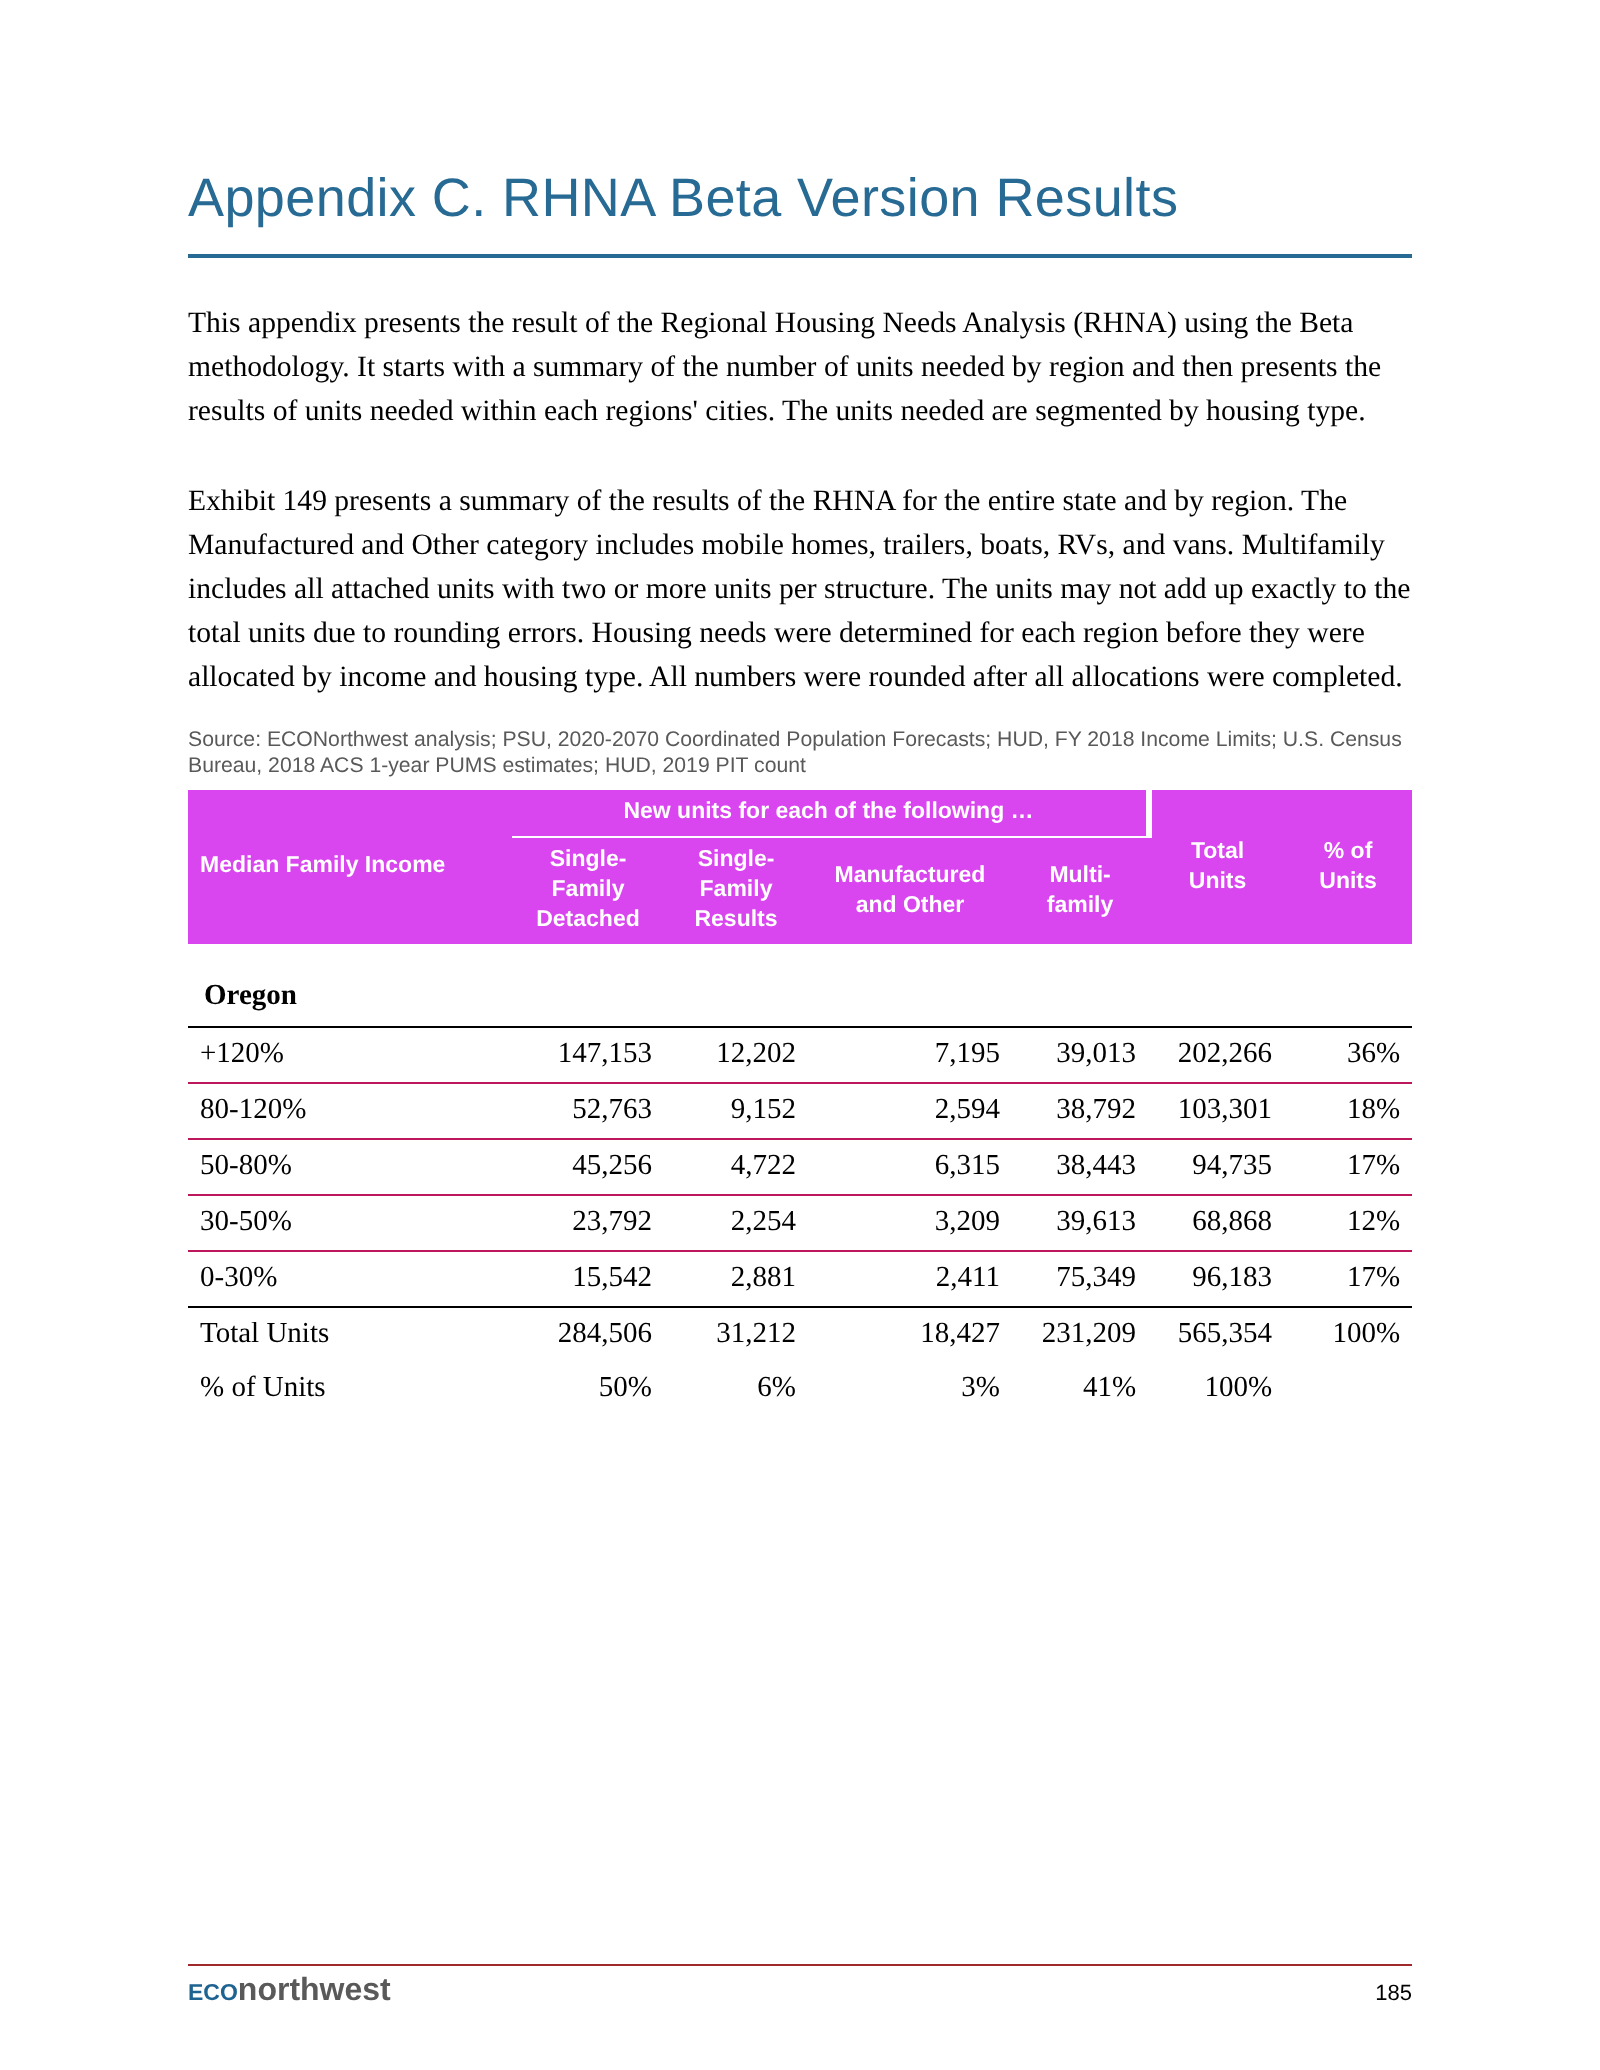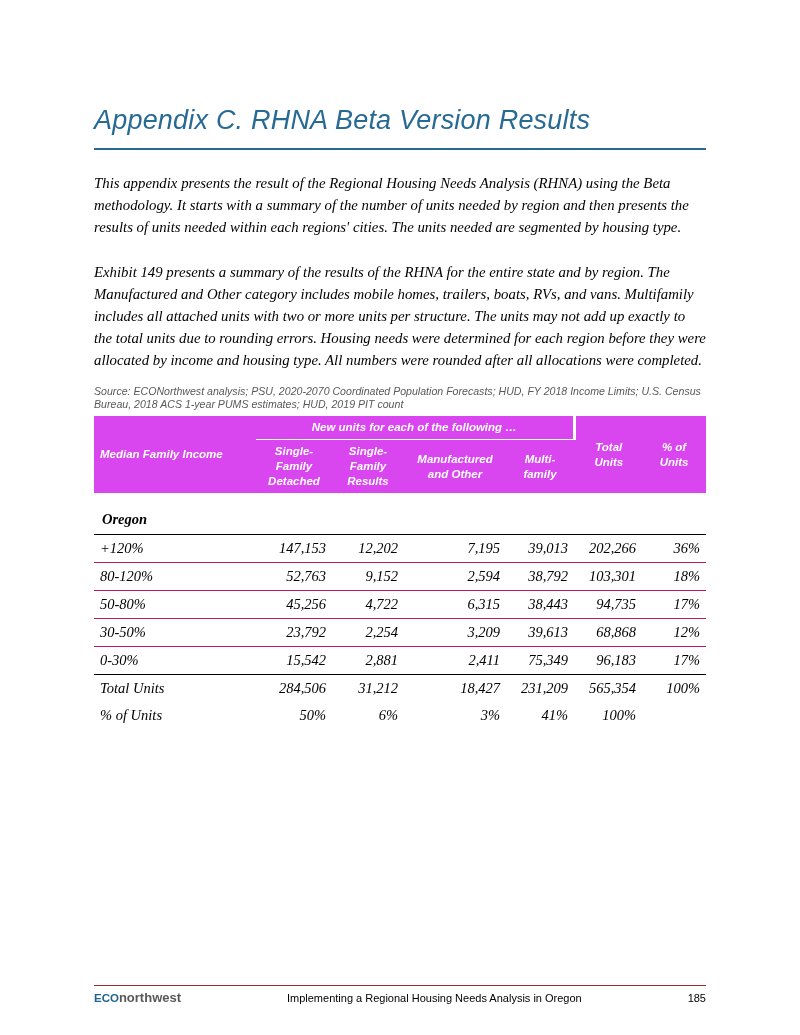--- a/index.html
+++ b/index.html
@@ -1,20 +1,20 @@
 <!DOCTYPE html>
 <html><head>
 <meta charset="utf-8">
 <style>
   html,body{margin:0;padding:0;}
   body{
     width:800px;height:1035px;background:#ffffff;position:relative;
     font-family:"Liberation Serif",serif;color:#000;overflow:hidden;
   }
-  .page{padding:105px 94px 0 94px;font-style:italic;}
+  .page{padding:84px 94px 0 94px;}
 
   h1.title{
     font-family:"Liberation Sans",sans-serif;
     color:#276A94;font-size:27px;font-weight:400;
     margin:0 0 0 0;padding-bottom:12px;border-bottom:2px solid #276A94;
     letter-spacing:.2px;
   }
   p.body-text{
     font-size:14.8px;line-height:1.5;margin:22px 0 0 0;color:#000;
   }
@@ -57,21 +57,21 @@
   .last-data td{border-bottom:1px solid #000;}
   .total-row td,.percent-row td{border-bottom:none;}
 
   .footer{
     position:absolute;left:94px;right:94px;bottom:30px;
     border-top:1.5px solid #9E2A2B;padding-top:4px;
     display:flex;justify-content:space-between;align-items:baseline;
     font-family:"Liberation Sans",sans-serif;font-size:11px;
   }
   .footer .eco{color:#1F6390;font-weight:bold;font-size:11.5px;}
-  .footer .nw{color:#595959;font-weight:bold;font-size:13px;}
+  .footer .nw{color:#595959;font-weight:bold;font-size:16px;}
   .footer-center{color:#000;}
   .footer-page{color:#000;}
 </style>
 </head>
 <body>
 
 <div class="page">
   <h1 class="title">Appendix C. RHNA Beta Version Results</h1>
 
   <p class="body-text">This appendix presents the result of the Regional Housing Needs Analysis (RHNA) using the Beta methodology. It starts with a summary of the number of units needed by region and then presents the results of units needed within each regions' cities. The units needed are segmented by housing type.</p>
@@ -171,15 +171,14 @@
           <td class="num">41%</td>
           <td class="num">100%</td>
           <td class="num"></td>
         </tr>
       </tbody>
   </table>
 </div>
 
 <div class="footer">
   <div class="footer-logo"><span class="eco">ECO</span><span class="nw">northwest</span></div>
-  <div class="footer-center">Implementing a Regional Housing Needs Analysis in Oregon</div>
   <div class="footer-page">185</div>
 </div>
 
 </body></html>

